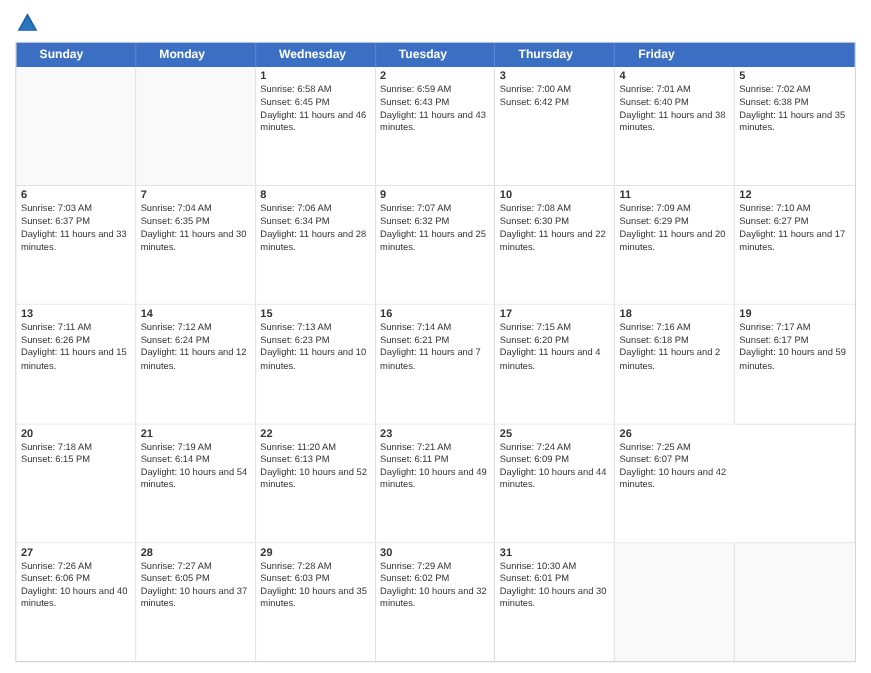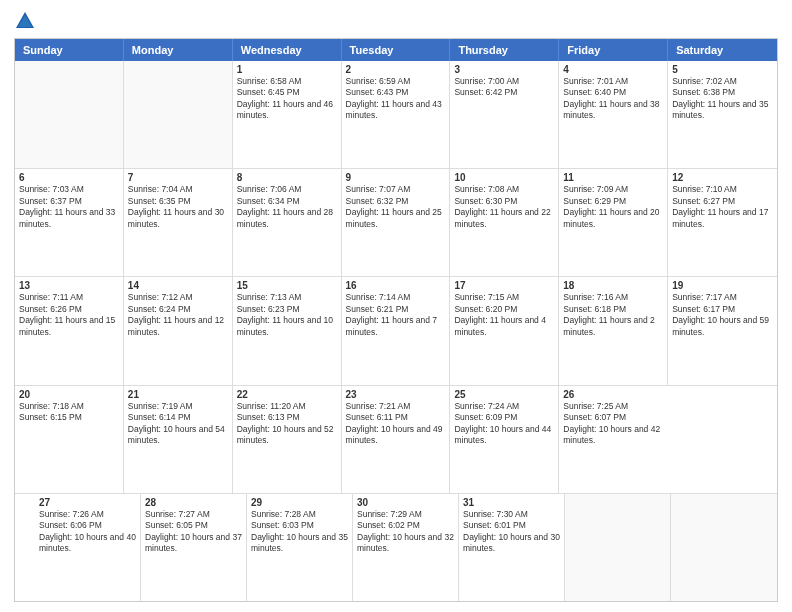--- a/index.html
+++ b/index.html
@@ -59,37 +59,37 @@
     }
     .cal-header {
       display: grid;
       grid-template-columns: repeat(7, 1fr);
       background: #3a6fc4;
     }
     .cal-header-cell {
       color: #fff;
       font-size: 11px;
       font-weight: bold;
-      padding: 5px 8px;
+      padding: 5px 21px;
       text-align: left;
       border-right: 1px solid #5588dd;
     }
     .cal-header-cell:last-child { border-right: none; }
     .cal-body {
       flex: 1;
       display: flex;
       flex-direction: column;
     }
     .cal-row {
       flex: 1;
       display: grid;
       grid-template-columns: repeat(7, 1fr);
       border-bottom: 1px solid #ddd;
     }
-    .cal-row:last-child { border-bottom: none; margin-left: 20px; }
+    .cal-row:last-child { border-bottom: none; }
     .cal-cell {
       border-right: 1px solid #ddd;
       padding: 3px 4px;
       font-size: 9px;
       color: #333;
       vertical-align: top;
       background: #fff;
     }
     .cal-cell:last-child { border-right: none; }
     .cal-cell.empty { background: #f9f9f9; }
@@ -127,21 +127,20 @@
   </div>
 
   <div class="calendar">
     <div class="cal-header">
     <div class="cal-header-cell">Sunday</div>
         <div class="cal-header-cell">Monday</div>
         <div class="cal-header-cell">Wednesday</div>
         <div class="cal-header-cell">Tuesday</div>
         <div class="cal-header-cell">Thursday</div>
         <div class="cal-header-cell">Friday</div>
-        <div class="cal-header-cell">Saturday</div>
       </div>
     <div class="cal-body">
     <div class="cal-row">
           <div class="cal-cell empty"></div>
           <div class="cal-cell empty"></div>
           <div class="cal-cell">
             <div class="day-num">1</div>
             <div class="cell-text">Sunrise: 6:58 AM</div>
             <div class="cell-text">Sunset: 6:45 PM</div>
             <div class="cell-text">Daylight: 11 hours and 46 minutes.</div>
@@ -315,21 +314,21 @@
             <div class="cell-text">Daylight: 10 hours and 35 minutes.</div>
           </div>
           <div class="cal-cell">
             <div class="day-num">30</div>
             <div class="cell-text">Sunrise: 7:29 AM</div>
             <div class="cell-text">Sunset: 6:02 PM</div>
             <div class="cell-text">Daylight: 10 hours and 32 minutes.</div>
           </div>
           <div class="cal-cell">
             <div class="day-num">31</div>
-            <div class="cell-text">Sunrise: 7:30 AM</div>
+            <div class="cell-text">Sunrise: 10:30 AM</div>
             <div class="cell-text">Sunset: 6:01 PM</div>
             <div class="cell-text">Daylight: 10 hours and 30 minutes.</div>
           </div>
           <div class="cal-cell empty"></div>
           <div class="cal-cell empty"></div>
         </div>
       </div>
   </div>
 </div>
 

